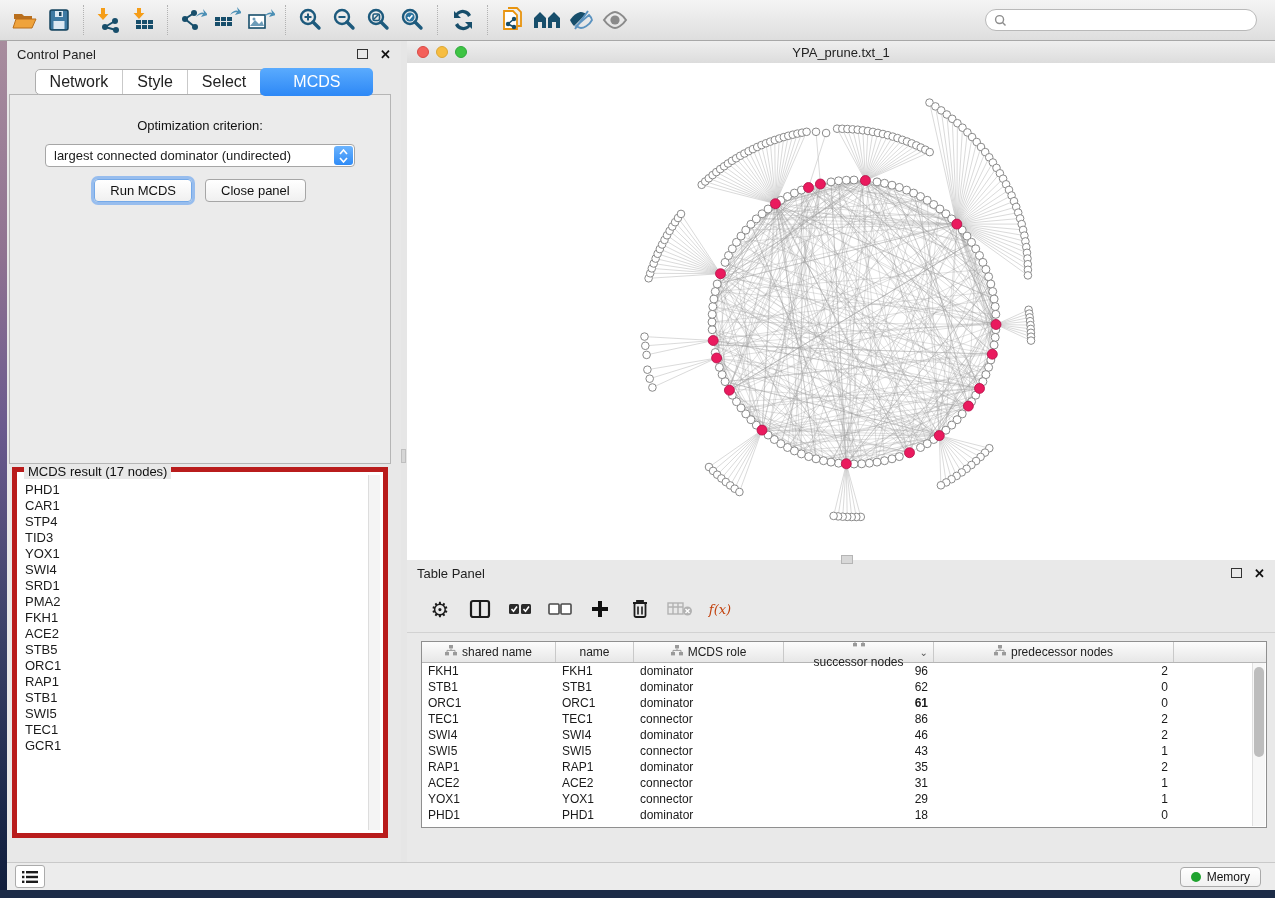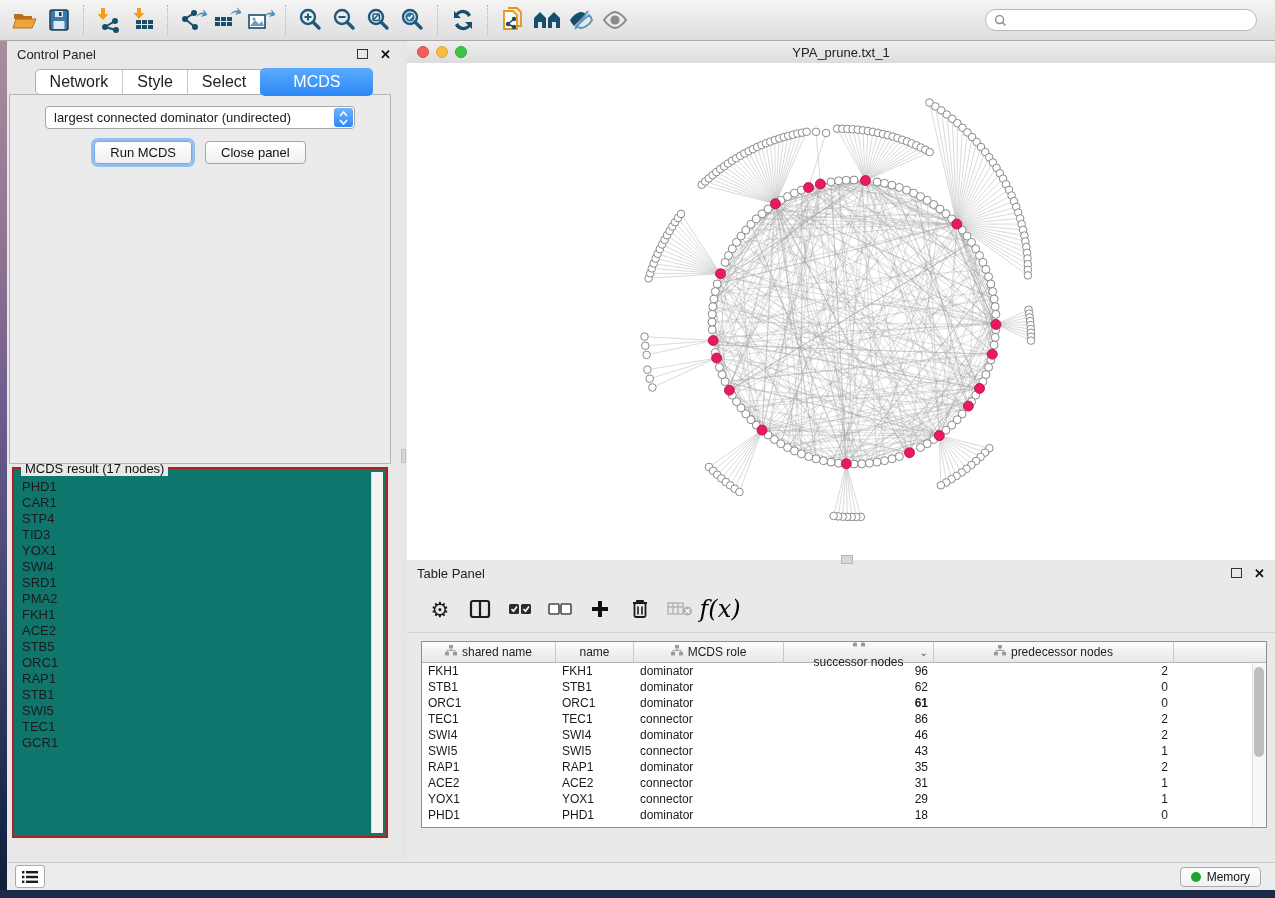--- a/index.html
+++ b/index.html
@@ -37,21 +37,21 @@
   .cbox{position:absolute;left:2px;right:10px;top:53px;height:368px;border:1px solid #b5b5b5;background:#ebebeb;z-index:1;}
   .opt-label{text-align:center;font-size:13px;margin-top:23px;color:#111;}
   .combo{margin:11px 35px 0 35px;height:23px;background:#fff;border:1px solid #a6a6a6;border-radius:4px;
     position:relative;display:flex;align-items:center;font-size:13px;padding-left:8px;box-sizing:border-box;}
   .combo .stepper{position:absolute;right:1px;top:1px;bottom:1px;width:19px;border-radius:3px;
     background:linear-gradient(#6cb4fe,#2f8bf6);display:flex;flex-direction:column;align-items:center;justify-content:center;gap:2px;}
   .btnrow{display:flex;justify-content:center;gap:13px;margin-top:12px;}
   .btn{background:linear-gradient(#ffffff,#f0f0f0);border:1px solid #a6a6a6;border-radius:4px;
     font-size:13px;padding:3px 15px;color:#111;font-family:inherit;}
   .btn.focused{box-shadow:0 0 0 3px rgba(106,164,240,.65);border-color:#74a9e8;}
-  .groupbox{position:absolute;left:5px;right:13px;top:426px;bottom:24px;border:2px solid #b91c1c;background:#0f766e;}
+  .groupbox{position:absolute;left:5px;right:13px;top:426px;bottom:24px;border:5px solid #b91c1c;background:#ffffff;}
   .groupbox .legend{position:absolute;top:-8px;left:7px;background:#e8e8e8;padding:0 4px;font-size:13px;color:#111;}
   .mcds-list{position:absolute;left:4px;right:17px;top:8px;bottom:4px;overflow:hidden;font-size:13px;line-height:16px;padding:2px 4px;}
   .mcds-track{position:absolute;right:3px;top:3px;bottom:3px;width:11px;background:#f4f4f4;border-left:1px solid #ddd;}
 
   
   .vsplit{position:absolute;left:401px;top:41px;bottom:36px;width:6px;background:#e6e6e6;border-right:1px solid #9c9c9c;}
   .vsplit .grip{position:absolute;left:0px;top:408px;width:5px;height:14px;background:#d6d6d6;border:1px solid #bfbfbf;box-sizing:border-box;}
 
   
   .netwin{position:absolute;left:407px;right:0;top:41px;height:519px;background:#fff;border-bottom:1px solid #a0a0a0;}
@@ -61,21 +61,21 @@
   .light{width:12px;height:12px;border-radius:50%;box-sizing:border-box;}
   .net-canvas{position:absolute;left:0;right:0;top:22px;bottom:0;background:#fff;}
   .net-canvas svg{width:100%;height:100%;display:block;}
   .hgrip{position:absolute;left:50%;bottom:-4px;width:10px;height:7px;background:#d8d8d8;border:1px solid #b5b5b5;z-index:3;}
 
   
   .tpanel{position:absolute;left:407px;right:0;top:560px;bottom:36px;background:#e9e9e9;}
   .tp-toolbar{height:46px;display:flex;align-items:center;padding-left:18px;gap:10px;border-bottom:1px solid #d2d2d2;}
   .tp-ic{width:30px;height:30px;display:flex;align-items:center;justify-content:center;}
   .gear{font-size:21px;color:#1c1c1c;line-height:1;}
-  .fx{font-family:"DejaVu Serif",serif;font-style:italic;font-size:24px;color:#000000;text-align:right;}
+  .fx{font-family:"DejaVu Serif",serif;font-style:italic;font-size:13px;color:#c2410c;text-align:right;}
   .tablebox{position:absolute;left:14px;right:8px;top:81px;height:185px;background:#fff;border:1px solid #8f8f8f;overflow:hidden;}
   .thead{display:flex;height:20px;background:linear-gradient(#fcfcfc,#e7e7e7);border-bottom:1px solid #b5b5b5;}
   .th{display:flex;align-items:center;justify-content:center;gap:5px;font-size:12px;color:#222;
       border-right:1px solid #c9c9c9;box-sizing:border-box;position:relative;}
   .th .caret{position:absolute;right:5px;font-size:10px;color:#555;}
   .trow{display:flex;height:16px;align-items:center;font-size:12px;}
   .td{box-sizing:border-box;padding:0 6px;white-space:nowrap;overflow:hidden;}
   .td.num{text-align:right;}
   .tscroll{position:absolute;right:1px;top:21px;bottom:1px;width:12px;background:#f7f7f7;border-left:1px solid #e0e0e0;}
   .tthumb{position:absolute;left:1px;right:1px;top:4px;height:90px;border-radius:5px;background:#bdbdbd;}
@@ -250,20 +250,21 @@
   </div>
   <div class="tabrow">
     <div class="seg" id="ctl-tabs">
         <div class="seg-item">Network</div>
         <div class="seg-item">Style</div>
         <div class="seg-item">Select</div>
         <div class="seg-item active">MCDS</div>
       </div>
   </div>
   <div class="cbox">
+    <div class="opt-label">Optimization criterion:</div>
     <div class="combo">
       <span>largest connected dominator (undirected)</span>
       <span class="stepper">
         <svg width="9" height="6" viewBox="0 0 9 6">
             <path d="M1 5l3.5-4L8 5" fill="none" stroke="#fff" stroke-width="1.6"></path>
           </svg>
         <svg width="9" height="6" viewBox="0 0 9 6">
             <path d="M1 1l3.5 4L8 1" fill="none" stroke="#fff" stroke-width="1.6"></path>
           </svg>
       </span>

